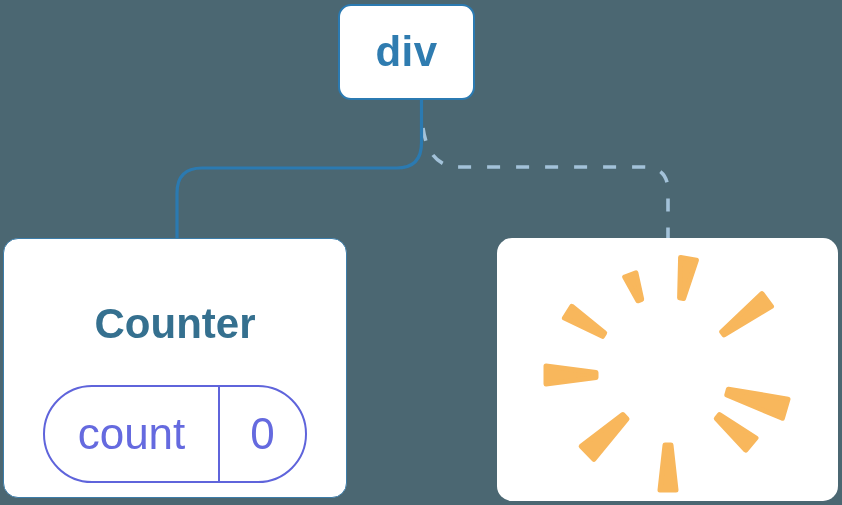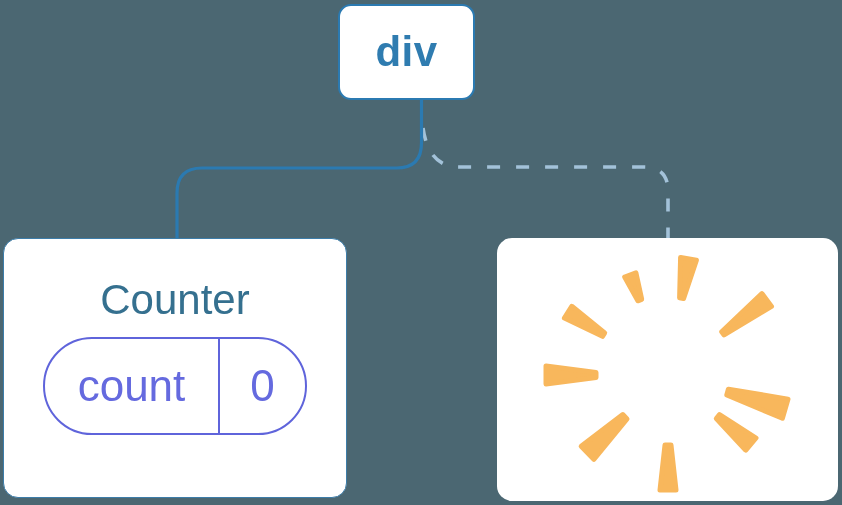--- a/index.html
+++ b/index.html
@@ -61,26 +61,27 @@
   .counter-node {
     left: 3px; top: 238px;
     width: 344px; height: 260px;
     border: 1.5px solid var(--counter-border);
     border-radius: 15px;
     display: flex; flex-direction: column; align-items: center;
     padding-top: 38px;
   }
   .counter-title {
     font-size: 42px;
-    font-weight: 400;
+    font-weight: 700;
     color: var(--counter-title-color);
     line-height: 1.1;
+    margin-top: 24px;
   }
   .state-pill {
-    margin-top: 14px;
+    margin-top: 38px;
     width: 264px; height: 98px;
     border: 2px solid var(--pill-border);
     border-radius: 60px;
     display: flex;
     align-items: stretch;
     overflow: hidden;
   }
   .pill-key-cell {
     width: 173px;
     display: flex; align-items: center; justify-content: center;

